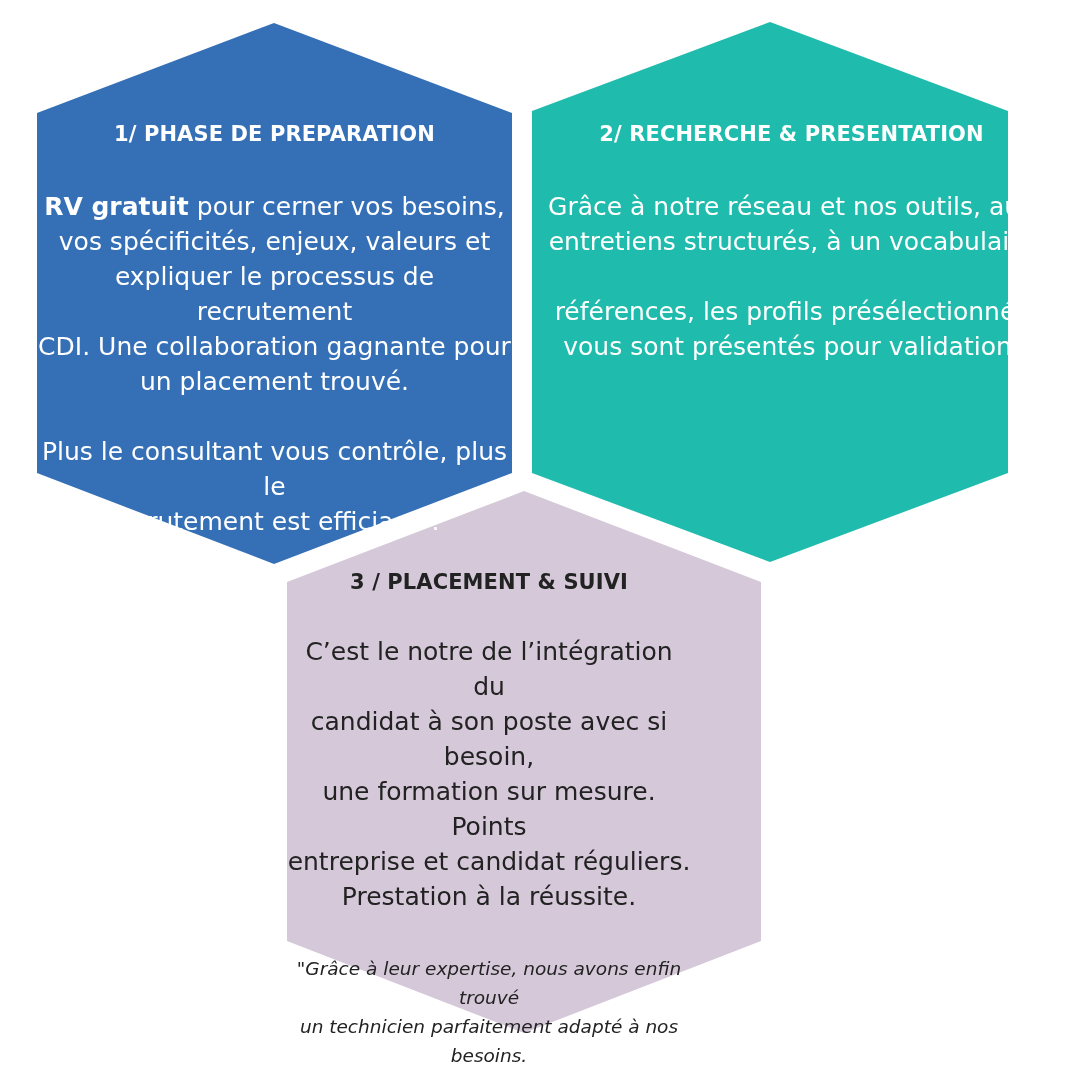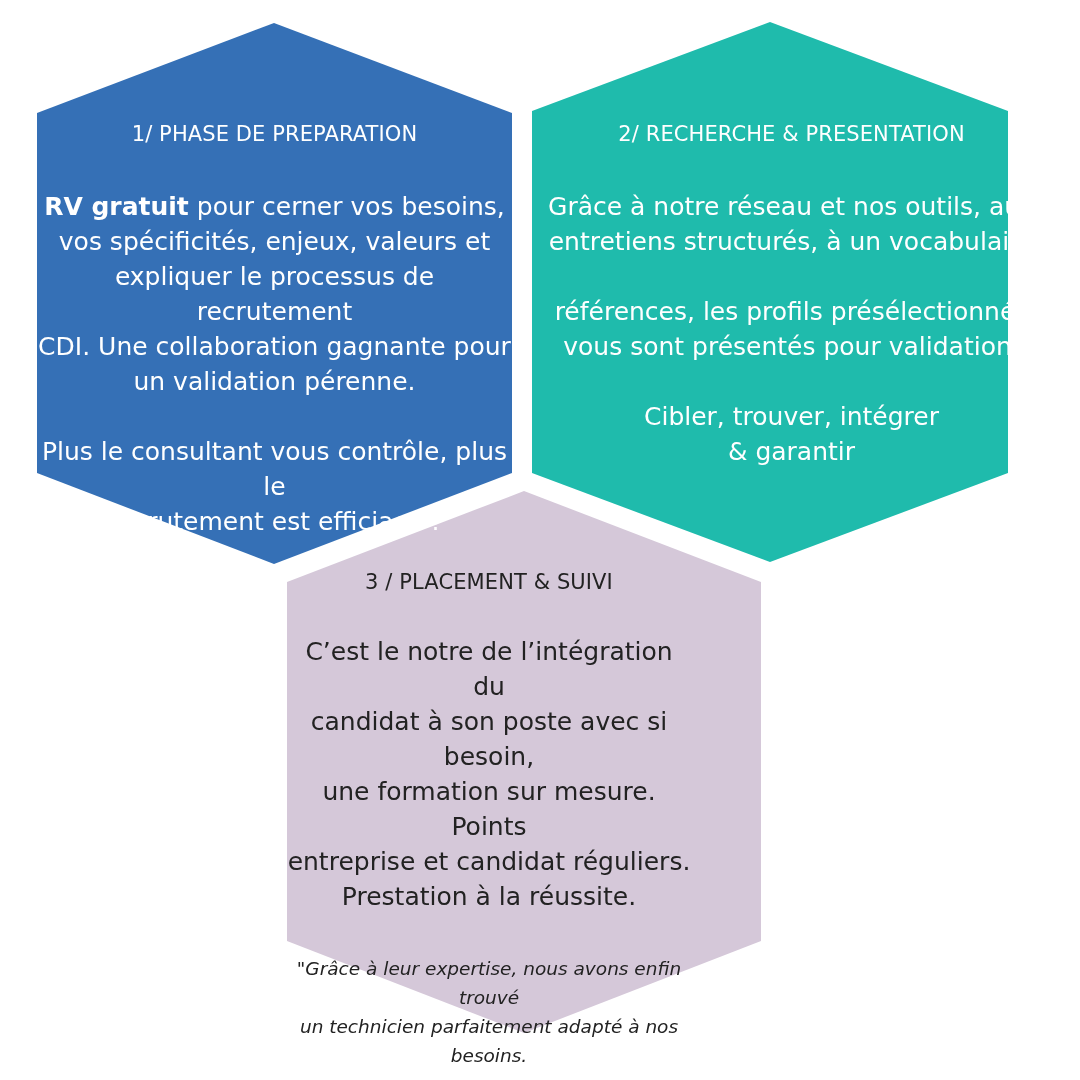--- a/index.html
+++ b/index.html
@@ -1,20 +1,20 @@
 <!DOCTYPE html>
 <html><head>
 <meta charset="utf-8">
 <style>
   html, body { margin: 0; padding: 0; background: #ffffff; }
   body { width: 1080px; height: 1080px; position: relative; overflow: hidden;
          font-family: "DejaVu Sans", "Liberation Sans", sans-serif; }
   .hex-svg { position: absolute; left: 0; top: 0; width: 1080px; height: 1080px; }
   .hex-text { position: absolute; text-align: center; box-sizing: border-box; }
-  .hex-title { font-weight: normal; font-size: 21px; line-height: 28px; margin: 0; letter-spacing: 0.1px; }
+  .hex-title { font-weight: bold; font-size: 21px; line-height: 28px; margin: 0; letter-spacing: 0.1px; }
   .hex-body { font-size: 25px; line-height: 35px; margin: 0; }
   .hex-quote { font-style: italic; font-size: 18.5px; line-height: 29px; margin: 0; }
   .light { color: #ffffff; }
   .dark { color: #222222; }
   .gap { height: 35px; }
   .strong { font-weight: bold; }
 </style>
 </head>
 <body>
 
@@ -25,44 +25,40 @@
 </svg>
 
 <div class="hex-text light" style="left:37px; top:120px; width:475px;">
   <p class="hex-title">1/ PHASE DE PREPARATION</p>
   <div class="gap" style="height:41px;"></div>
   <p class="hex-body">
     <span class="strong">RV gratuit</span><span> pour cerner vos besoins,</span><br>
     <span>vos spécificités, enjeux, valeurs et</span><br>
     <span>expliquer le processus de recrutement</span><br>
     <span>CDI. Une collaboration gagnante pour</span><br>
-    <span>un validation pérenne.</span>
+    <span>un placement trouvé.</span>
   </p>
   <div class="gap"></div>
   <p class="hex-body">
     <span>Plus le consultant vous contrôle, plus le</span><br>
     <span>recrutement est efficiace !</span>
   </p>
 </div>
 
 <div class="hex-text light" style="left:532px; top:120px; width:519px;">
   <p class="hex-title">2/ RECHERCHE &amp; PRESENTATION</p>
   <div class="gap" style="height:41px;"></div>
   <p class="hex-body">
     <span>Grâce à notre réseau et nos outils, aux</span><br>
     <span>entretiens structurés, à un vocabulaire</span><br>
     <br>
     <span>références, les profils présélectionnés</span><br>
     <span>vous sont présentés pour validation.</span>
   </p>
   <div class="gap"></div>
-  <p class="hex-body">
-    <span>Cibler, trouver, intégrer</span><br>
-    <span>&amp; garantir</span>
-  </p>
 </div>
 
 <div class="hex-text dark" style="left:287px; top:568px; width:404px;">
   <p class="hex-title">3 / PLACEMENT &amp; SUIVI</p>
   <div class="gap" style="height:38px;"></div>
   <p class="hex-body">
     <span>C’est le notre de l’intégration du</span><br>
     <span>candidat à son poste avec si besoin,</span><br>
     <span>une formation sur mesure. Points</span><br>
     <span>entreprise et candidat réguliers.</span><br>

